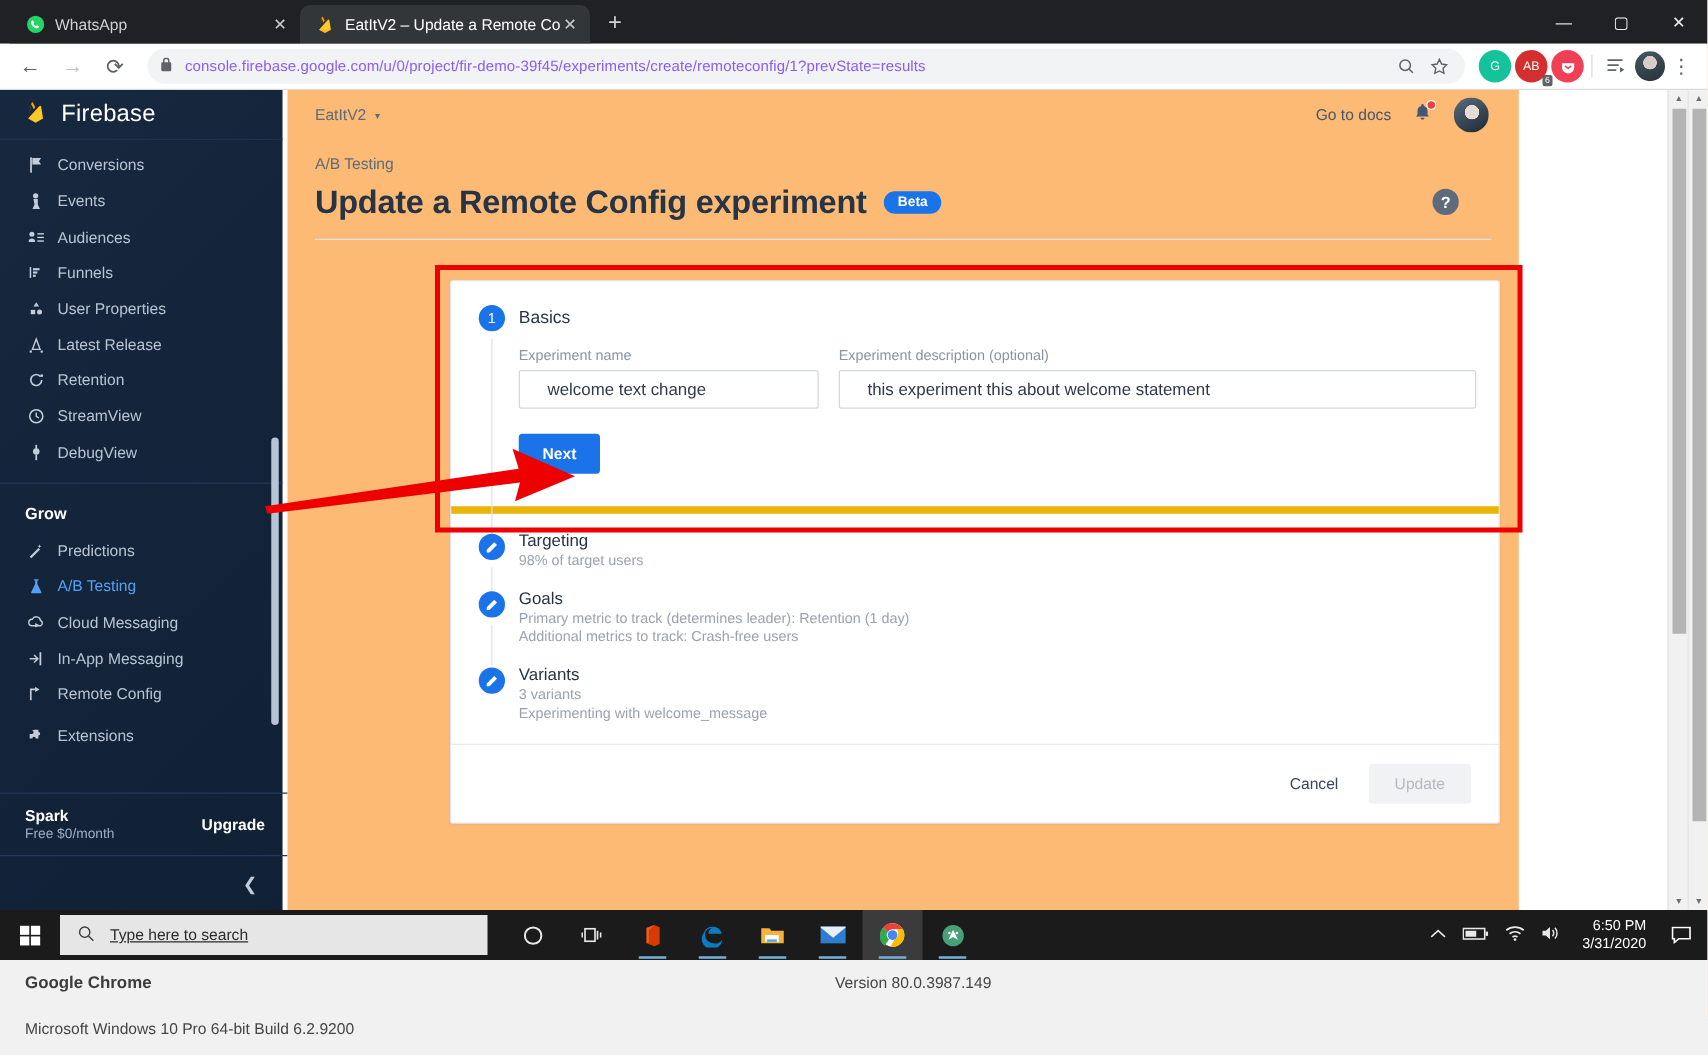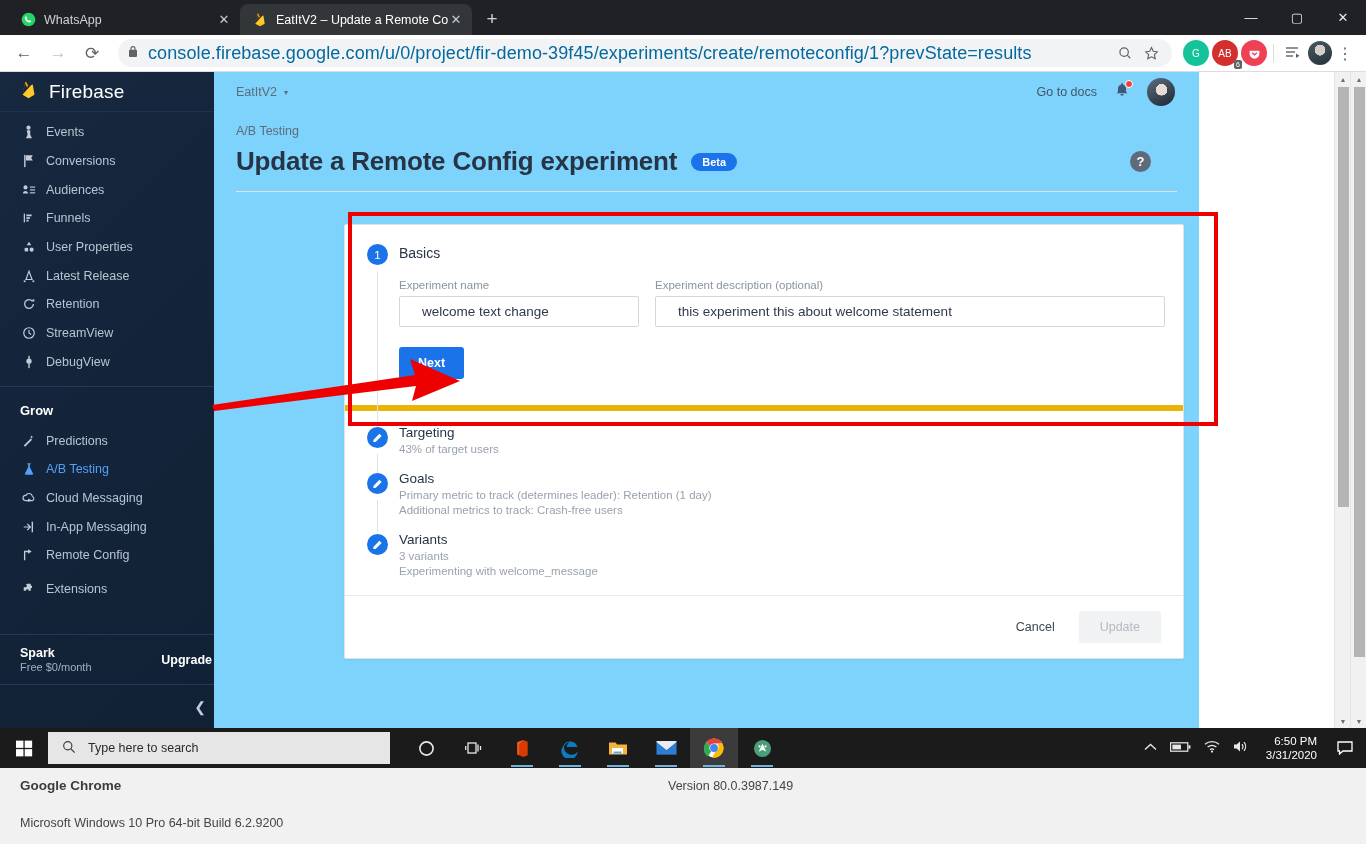--- a/index.html
+++ b/index.html
@@ -26,21 +26,21 @@
   .winbtns { position:absolute; right:0; top:0; height:35px; display:flex; align-items:center; }
   .winbtn { width:46px; height:35px; display:flex; align-items:center; justify-content:center; color:#e8eaed; font-size:13px; }
 
   .toolbar { position:relative; height:37px; background:#fff; display:flex; align-items:center; padding:0 8px;
              border-bottom:1px solid #dadce0; }
   .navbtn { width:32px; height:32px; display:flex; align-items:center; justify-content:center; color:#5f6368; font-size:17px; margin-right:2px;}
   .navbtn.disabled { color:#bdc1c6; }
   .omnibox { flex:1; height:28px; background:#f1f3f4; border-radius:14px; display:flex; align-items:center;
              padding:0 10px; margin:0 8px; }
   .lock { font-size:11px; color:#5f6368; margin-right:10px; }
-  .url { font-size:18px; color:#0369a1; white-space:nowrap; overflow:hidden; flex:1; letter-spacing:0.1px;}
+  .url { font-size:12px; color:#8b5cf6; white-space:nowrap; overflow:hidden; flex:1; letter-spacing:0.1px;}
   .omni-icon { width:22px; height:22px; display:flex; align-items:center; justify-content:center; color:#5f6368; font-size:13px; margin-left:4px;}
   .ext { width:26px; height:26px; border-radius:50%; display:flex; align-items:center; justify-content:center;
          font-size:10px; color:#fff; margin-left:3px; position:relative; }
   .ext-badge { position:absolute; bottom:-3px; right:-4px; background:#5f6368; color:#fff; font-size:7px;
                border-radius:2px; padding:0 2px; line-height:9px;}
   .sep { width:1px; height:18px; background:#dadce0; margin:0 6px; }
   .avatar-mini { width:24px; height:24px; border-radius:50%; background:#3c4043; margin-left:2px;
                  background-image: radial-gradient(circle at 50% 38%, #d7ccc8 28%, transparent 29%),
                                    linear-gradient(160deg,#455a64,#263238); }
   .kebab { width:26px; display:flex; align-items:center; justify-content:center; color:#5f6368; font-size:16px; }
@@ -63,21 +63,21 @@
   .nav-group { font-size:13px; color:#fff; font-weight:700; padding:16px 0 8px 20px; }
   .plan { position:absolute; left:0; bottom:44px; width:230px; height:50px; border-top:1px solid #22395b;
           display:flex; align-items:center; justify-content:space-between; padding:0 18px 0 20px; }
   .plan-name { font-size:12.5px; color:#fff; font-weight:700; line-height:15px;}
   .plan-sub { font-size:11px; color:#9fb0c4; }
   .upgrade { font-size:12.5px; color:#fff; font-weight:700;}
   .collapse { position:absolute; left:0; bottom:0; width:230px; height:44px; border-top:1px solid #22395b;
               display:flex; align-items:center; justify-content:flex-end; padding-right:24px; color:#c3ccd8; font-size:14px;}
   .sb-scroll { position:absolute; right:3px; top:278px; width:6px; height:230px; background:#b8c4d4; border-radius:3px; }
 
-  .content { position:absolute; left:214px; top:0; width:985px; height:656px; background:#7dd3fc; overflow:hidden; }
+  .content { position:absolute; left:230px; top:0; width:985px; height:656px; background:#fdba74; overflow:hidden; }
   .topbar { display:flex; align-items:center; height:40px; padding:0 24px 0 22px; }
   .proj { font-size:12.5px; color:#5f6b7a; display:flex; align-items:center; }
   .proj-caret { margin-left:7px; font-size:8px; color:#5f6b7a; }
   .topbar-right { margin-left:auto; display:flex; align-items:center; gap:17px; }
   .godocs { font-size:12.5px; color:#44566c; }
   .bell { position:relative; color:#3f5977; font-size:15px; }
   .bell-dot { position:absolute; right:-3px; top:-2px; width:8px; height:8px; border-radius:50%; background:#f03d3d; border:1px solid #fff;}
   .avatar-big { width:28px; height:28px; border-radius:50%;
                 background-image: radial-gradient(circle at 52% 42%, #e7dcd4 26%, transparent 27%),
                                   linear-gradient(150deg,#5d6d7e,#1b2733); }
@@ -128,21 +128,21 @@
 
   
   .redbox { position:absolute; left:348px; top:212px; width:870px; height:214px; border:4px solid #ee0000;
             pointer-events:none; }
   .arrow-svg { position:absolute; left:210px; top:355px; pointer-events:none; }
 
   
   .taskbar { position:absolute; left:0; top:728px; width:1366px; height:40px; background:#1b1b1b; display:flex; align-items:center; }
   .start { width:48px; height:40px; display:flex; align-items:center; justify-content:center; }
   .searchbox { width:342px; height:32px; background:#e6e6e6; display:flex; align-items:center; padding-left:14px;
-               font-size:12.5px; color:#2b2b2b; }
+               font-size:12.5px; color:#2b2b2b;text-decoration:underline; }
   .search-mag { margin-right:12px; font-size:13px; color:#3b3b3b; }
   .tb-icons { display:flex; align-items:center; margin-left:12px; gap:0; }
   .tb-ico { width:48px; height:40px; display:flex; align-items:center; justify-content:center; font-size:16px; position:relative; }
   .tb-ico.open::after { content:""; position:absolute; bottom:1px; left:13px; width:22px; height:2px; background:#6fb3e0;}
   .tb-ico.active { background:#3b3b3b; }
   .tray { margin-left:auto; display:flex; align-items:center; color:#fff; gap:13px; padding-right:6px; }
   .tray-ico { font-size:12px; color:#e8e8e8; }
   .clock { font-size:11.5px; color:#fff; line-height:14px; text-align:right; padding-left:4px;}
   .action-center { width:30px; display:flex; align-items:center; justify-content:center; font-size:14px; color:#fff;}
 
@@ -250,34 +250,34 @@
                 <path d="M2 12.5 7 15.3l5-2.8-1.3-8.2c-.1-.4-.6-.6-.9-.3z" fill="#FFCA28"></path>
               </svg>
           </span>
           <span class="fb-name">Firebase</span>
         </div>
 
         <div class="navlist">
           <div class="navitem">
             <span class="navicon">
               <svg width="13" height="14" viewBox="0 0 14 16">
+                  <rect x="2" y="1" width="1.6" height="14" fill="#c3ccd8"></rect>
+                  <path d="M4 1.5h8l-2 3 2 3H4z" fill="#c3ccd8"></path>
+                </svg>
+              </span>
+            <span>Conversions</span>
+          </div>
+          <div class="navitem">
+            <span class="navicon">
+              <svg width="13" height="14" viewBox="0 0 14 16">
                   <circle cx="7" cy="3" r="2.4" fill="#c3ccd8"></circle>
                   <path d="M5 6h4v5l2 4H4l2-4z" fill="#c3ccd8"></path>
                 </svg>
               </span>
             <span>Events</span>
-          </div>
-          <div class="navitem">
-            <span class="navicon">
-              <svg width="13" height="14" viewBox="0 0 14 16">
-                  <rect x="2" y="1" width="1.6" height="14" fill="#c3ccd8"></rect>
-                  <path d="M4 1.5h8l-2 3 2 3H4z" fill="#c3ccd8"></path>
-                </svg>
-              </span>
-            <span>Conversions</span>
           </div>
           <div class="navitem">
             <span class="navicon">
               <svg width="14" height="14" viewBox="0 0 16 16">
                   <circle cx="4" cy="5" r="2.3" fill="#c3ccd8"></circle>
                   <path d="M1 12c0-2 1.4-3 3-3s3 1 3 3z" fill="#c3ccd8"></path>
                   <rect x="9" y="4" width="6" height="1.3" fill="#c3ccd8"></rect>
                   <rect x="9" y="7.3" width="6" height="1.3" fill="#c3ccd8"></rect>
                   <rect x="9" y="10.6" width="6" height="1.3" fill="#c3ccd8"></rect>
                 </svg>
@@ -467,21 +467,21 @@
 
           <div class="summary">
             <div class="srow">
               <div class="stepedit" style="top:16px">
                 <svg width="11" height="11" viewBox="0 0 12 12">
                     <path d="M1.5 8.6 8.1 2l2.4 2.4-6.6 6.6H1.5z" fill="#fff"></path>
                   </svg>
               </div>
               <div class="railline" style="top:43px; height:32px;"></div>
               <div class="srow-title">Targeting</div>
-              <div class="srow-line">43% of target users</div>
+              <div class="srow-line">98% of target users</div>
             </div>
             <div class="srow">
               <div class="stepedit" style="top:16px">
                 <svg width="11" height="11" viewBox="0 0 12 12">
                     <path d="M1.5 8.6 8.1 2l2.4 2.4-6.6 6.6H1.5z" fill="#fff"></path>
                   </svg>
               </div>
               <div class="railline" style="top:43px; height:32px;"></div>
               <div class="srow-title">Goals</div>
               <div class="srow-line">Primary metric to track (determines leader): Retention (1 day)</div>

